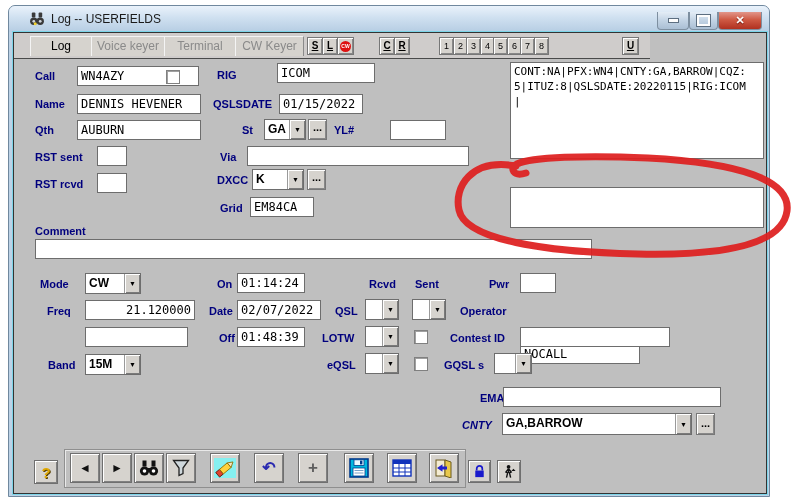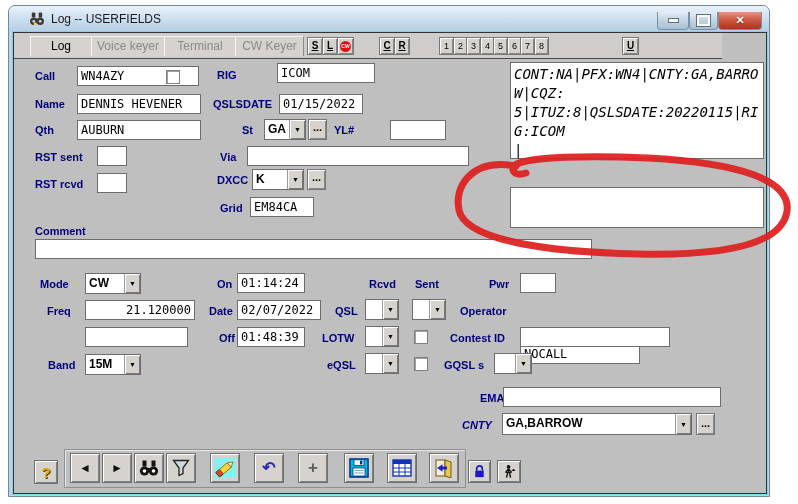--- a/index.html
+++ b/index.html
@@ -20,43 +20,43 @@
           display:flex;align-items:center;justify-content:center;cursor:default;}
   .capbtn.closeb{background:linear-gradient(#e2968a,#cf5a44 45%,#b03120);}
   .glyph-min{width:9px;height:3px;background:#fdfdfd;border:1px solid #5c6e80;}
   .glyph-max{width:9px;height:7px;background:transparent;border:2px solid #fdfdfd;outline:1px solid #5c6e80;}
   .glyph-close{color:#fff;font-weight:bold;font-size:11px;text-shadow:0 1px 1px #6e1409;}
   
   .client{position:absolute;left:4px;top:26px;width:752px;height:460px;
           background:#bfbfbf;border:1px solid #333;box-sizing:content-box;
           box-shadow:0 0 0 1px #7cd4e8;}
   
-  .tabstrip{position:absolute;left:0;top:0;width:708px;height:25px;background:#cfcccb;
+  .tabstrip{position:absolute;left:0;top:0;width:636px;height:25px;background:#cfcccb;
             border-bottom:1px solid #4a4a4a;}
   .tab{position:absolute;top:3px;height:19px;background:#d6d3ce;text-align:center;
        font-size:12px;line-height:19px;border-left:1px solid #f4f4f4;border-right:1px solid #8a8a8a;
        border-top:1px solid #f4f4f4;}
   .tab.inactive{color:#8a8a8a;}
   .sbtn{position:absolute;top:4px;height:16px;background:#d6d3ce;text-align:center;
         font-size:10px;font-weight:bold;line-height:16px;color:#000;
         border:1px solid #777;box-shadow:inset 1px 1px 0 #fff,inset -1px -1px 0 #888;}
   .sbtn.ul{text-decoration:underline;}
   .sbtn.num{font-size:9px;font-weight:normal;}
   .redcircle{display:inline-block;width:11px;height:11px;border-radius:50%;
              background:#dd1111;color:#fff;font-size:5px;font-weight:bold;
              line-height:11px;text-align:center;vertical-align:middle;}
   
   .lbl{position:absolute;font-size:11px;font-weight:bold;color:#00007e;white-space:nowrap;}
   .inp{position:absolute;background:#fff;border:1px solid #6d6d6d;box-sizing:border-box;
        font-family:"DejaVu Sans Mono",monospace;font-size:12px;color:#000;
        padding:1px 3px;outline:none;}
   .inp.r{text-align:right;}
   .ta{position:absolute;background:#fff;border:1px solid #6d6d6d;box-sizing:border-box;
-      font-family:"DejaVu Sans Mono",monospace;font-size:14px;line-height:1.35;
-      padding:2px 3px;white-space:pre-wrap;word-break:break-all;color:#000;font-style:italic;}
+      font-family:"DejaVu Sans Mono",monospace;font-size:11px;line-height:1.35;
+      padding:2px 3px;white-space:pre-wrap;word-break:break-all;color:#000;}
   .dd{position:absolute;background:#fff;border:1px solid #6d6d6d;box-sizing:border-box;display:flex;}
   .dd .val{flex:1;font-size:12px;font-weight:bold;padding:2px 0 0 3px;overflow:hidden;white-space:nowrap;}
   .dd .arrow{width:15px;background:#d6d3ce;border-left:1px solid #9a9a9a;
              box-shadow:inset 1px 1px 0 #fff,inset -1px -1px 0 #7a7a7a;
              display:flex;align-items:center;justify-content:center;}
   .dd .arrow::after{content:"▼";font-size:7px;color:#000;}
   .mini3d{position:absolute;background:#d6d3ce;border:1px solid #777;box-sizing:border-box;
           box-shadow:inset 1px 1px 0 #fff,inset -1px -1px 0 #888;
           font-size:11px;font-weight:bold;text-align:center;line-height:15px;}
   .cb{position:absolute;width:14px;height:14px;background:#fff;border:1px solid #808080;

